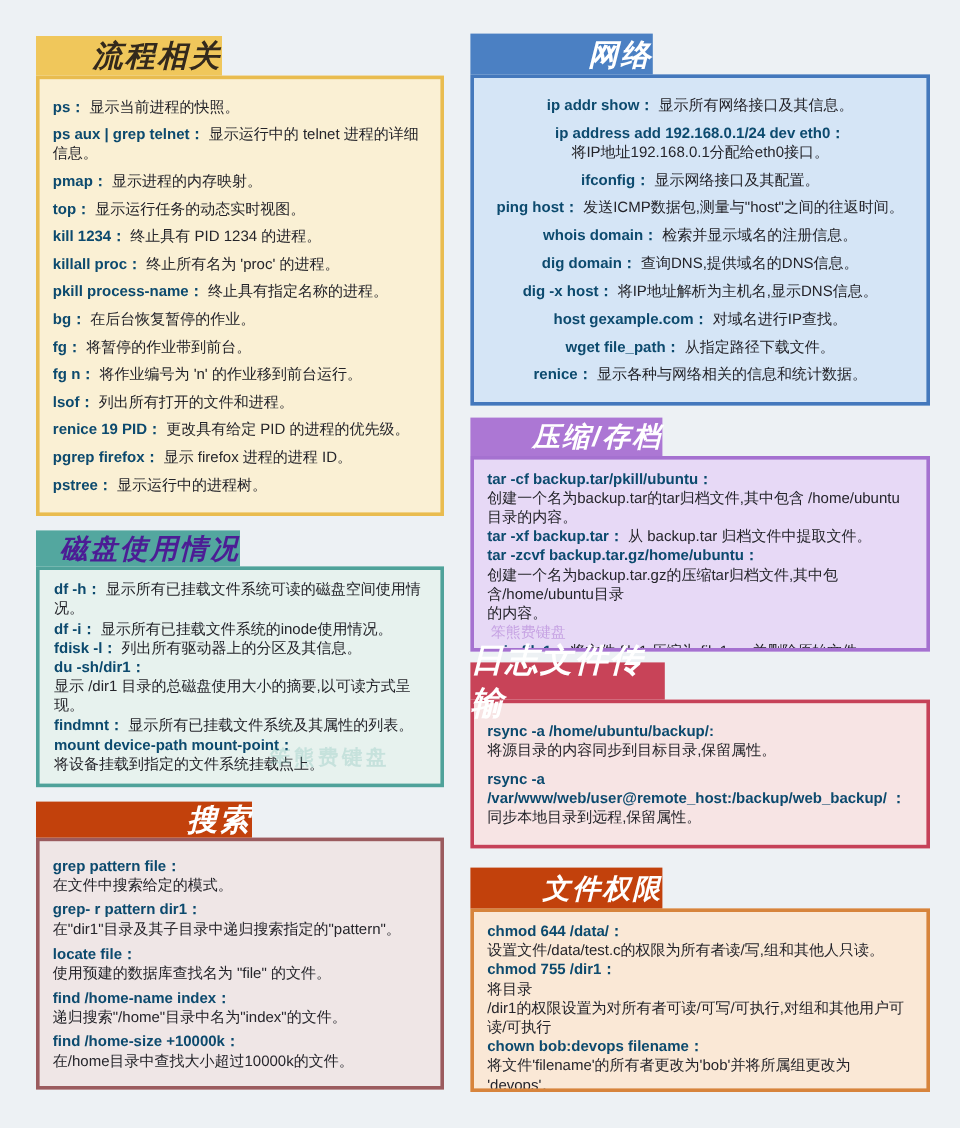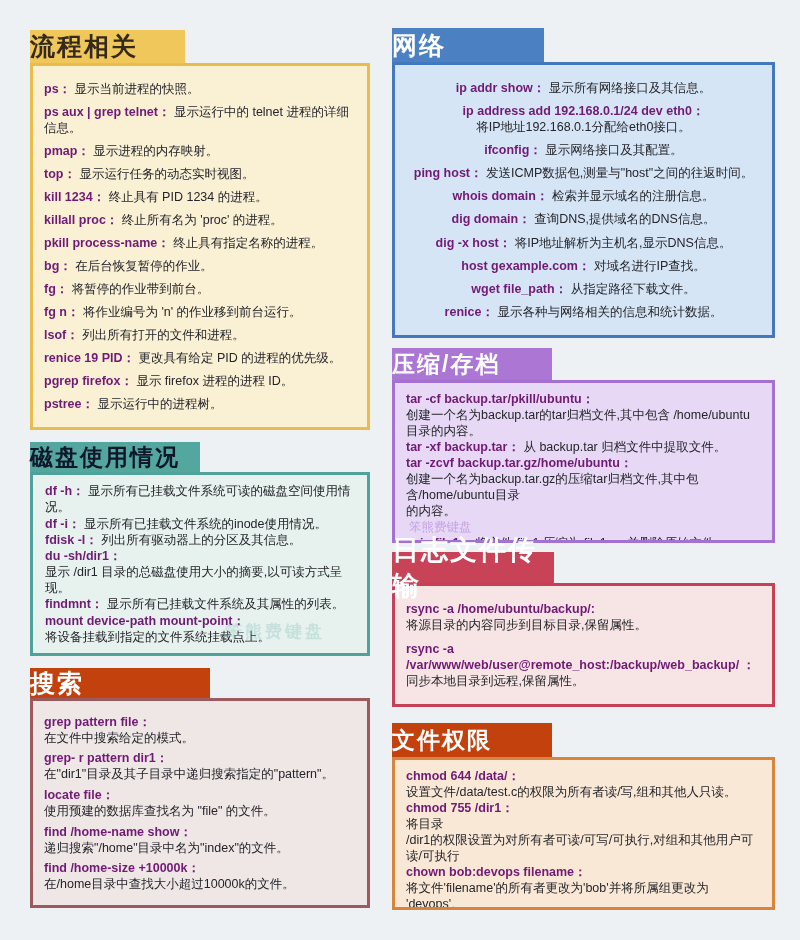--- a/index.html
+++ b/index.html
@@ -4,31 +4,31 @@
 <style>
   html,body{margin:0;padding:0;}
   body{
     width:800px;height:940px;position:relative;
     background:#EDF1F4;
     font-family:"Liberation Sans","DejaVu Sans",sans-serif;
     overflow:hidden;
   }
   .panel{position:absolute;}
   .tab{
-    position:relative;display:flex;align-items:center;justify-content:flex-start;
-    box-sizing:border-box;z-index:2;
+    position:relative;display:flex;align-items:center;justify-content:flex-end;
+    box-sizing:border-box;z-index:2;font-style:italic;
   }
   .tab-title{font-weight:bold;font-size:23px;letter-spacing:2px;}
   .pbody{
     box-sizing:border-box;border:3px solid;padding:8px 11px;
     display:flex;flex-direction:column;justify-content:space-evenly;
     overflow:hidden;position:relative;z-index:1;
   }
   .entry{font-size:12.5px;line-height:1.28;color:#24242a;}
-  .cmd{font-weight:700;color:#701a75;}
+  .cmd{font-weight:700;color:#0c4a6e;}
   .desc{white-space:pre-line;}
   .entry.block .desc{display:block;}
   .wm-inline{opacity:.55;margin-left:3px;font-size:12.5px;}
   .wm-abs{
     position:absolute;right:42px;bottom:10px;
     font-weight:bold;font-size:17px;letter-spacing:3px;opacity:.22;
     pointer-events:none;
   }
 </style>
 </head>
@@ -51,42 +51,42 @@
       <div class="entry"><b class="cmd">fg n：</b> <span class="desc">将作业编号为 'n' 的作业移到前台运行。</span></div>
       <div class="entry"><b class="cmd">lsof：</b> <span class="desc">列出所有打开的文件和进程。</span></div>
       <div class="entry"><b class="cmd">renice 19 PID：</b> <span class="desc">更改具有给定 PID 的进程的优先级。</span></div>
       <div class="entry"><b class="cmd">pgrep firefox：</b> <span class="desc">显示 firefox 进程的进程 ID。</span></div>
       <div class="entry"><b class="cmd">pstree：</b> <span class="desc">显示运行中的进程树。</span></div>
     </div>
 </section>
 
 <section class="panel" style="top:442px;left:30px;width:340px;">
   <div class="tab" style="width: 170px; height: 30px; background: rgb(83, 167, 159);">
-    <span class="tab-title" style="color: #0f172a;">磁盘使用情况</span>
+    <span class="tab-title" style="color: #4c1d95;">磁盘使用情况</span>
   </div>
   <div class="pbody" style="height: 184px; background: rgb(231, 242, 238); border-color: rgb(79, 162, 154); padding-left: 12px;">
       <div class="entry"><b class="cmd">df -h：</b> <span class="desc">显示所有已挂载文件系统可读的磁盘空间使用情况。</span></div>
       <div class="entry"><b class="cmd">df -i：</b> <span class="desc">显示所有已挂载文件系统的inode使用情况。</span></div>
       <div class="entry"><b class="cmd">fdisk -l：</b> <span class="desc">列出所有驱动器上的分区及其信息。</span></div>
       <div class="entry block"><b class="cmd">du -sh/dir1：</b><span class="desc">显示 /dir1 目录的总磁盘使用大小的摘要,以可读方式呈现。</span></div>
       <div class="entry"><b class="cmd">findmnt：</b> <span class="desc">显示所有已挂载文件系统及其属性的列表。</span></div>
       <div class="entry block"><b class="cmd">mount device-path mount-point：</b><span class="desc">将设备挂载到指定的文件系统挂载点上。</span></div>
       <span class="wm-abs" style="color: rgb(83, 167, 159);">笨熊费键盘</span>
     </div>
 </section>
 
 <section class="panel" style="top:668px;left:30px;width:340px;">
   <div class="tab" style="width: 180px; height: 30px; background: #c2410c;">
     <span class="tab-title" style="font-size: 25px; color: rgb(255, 255, 255);">搜索</span>
   </div>
   <div class="pbody" style="height: 210px; background: rgb(239, 230, 230); border-color: rgb(155, 91, 94);">
       <div class="entry block"><b class="cmd">grep pattern file：</b><span class="desc">在文件中搜索给定的模式。</span></div>
       <div class="entry block"><b class="cmd">grep- r pattern dir1：</b><span class="desc">在"dir1"目录及其子目录中递归搜索指定的"pattern"。</span></div>
       <div class="entry block"><b class="cmd">locate file：</b><span class="desc">使用预建的数据库查找名为 "file" 的文件。</span></div>
-      <div class="entry block"><b class="cmd">find /home-name show：</b><span class="desc">递归搜索"/home"目录中名为"index"的文件。</span></div>
+      <div class="entry block"><b class="cmd">find /home-name index：</b><span class="desc">递归搜索"/home"目录中名为"index"的文件。</span></div>
       <div class="entry block"><b class="cmd">find /home-size +10000k：</b><span class="desc">在/home目录中查找大小超过10000k的文件。</span></div>
     </div>
 </section>
 
 <section class="panel" style="top:28px;left:392px;width:383px;">
   <div class="tab" style="width: 152px; height: 34px; background: rgb(75, 128, 195);">
     <span class="tab-title" style="font-size: 25px; color: rgb(255, 255, 255);">网络</span>
   </div>
   <div class="pbody" style="height: 276px; background: rgb(213, 229, 246); border-color: rgb(68, 120, 188); text-align: center;">
       <div class="entry"><b class="cmd">ip addr show：</b> <span class="desc">显示所有网络接口及其信息。</span></div>

